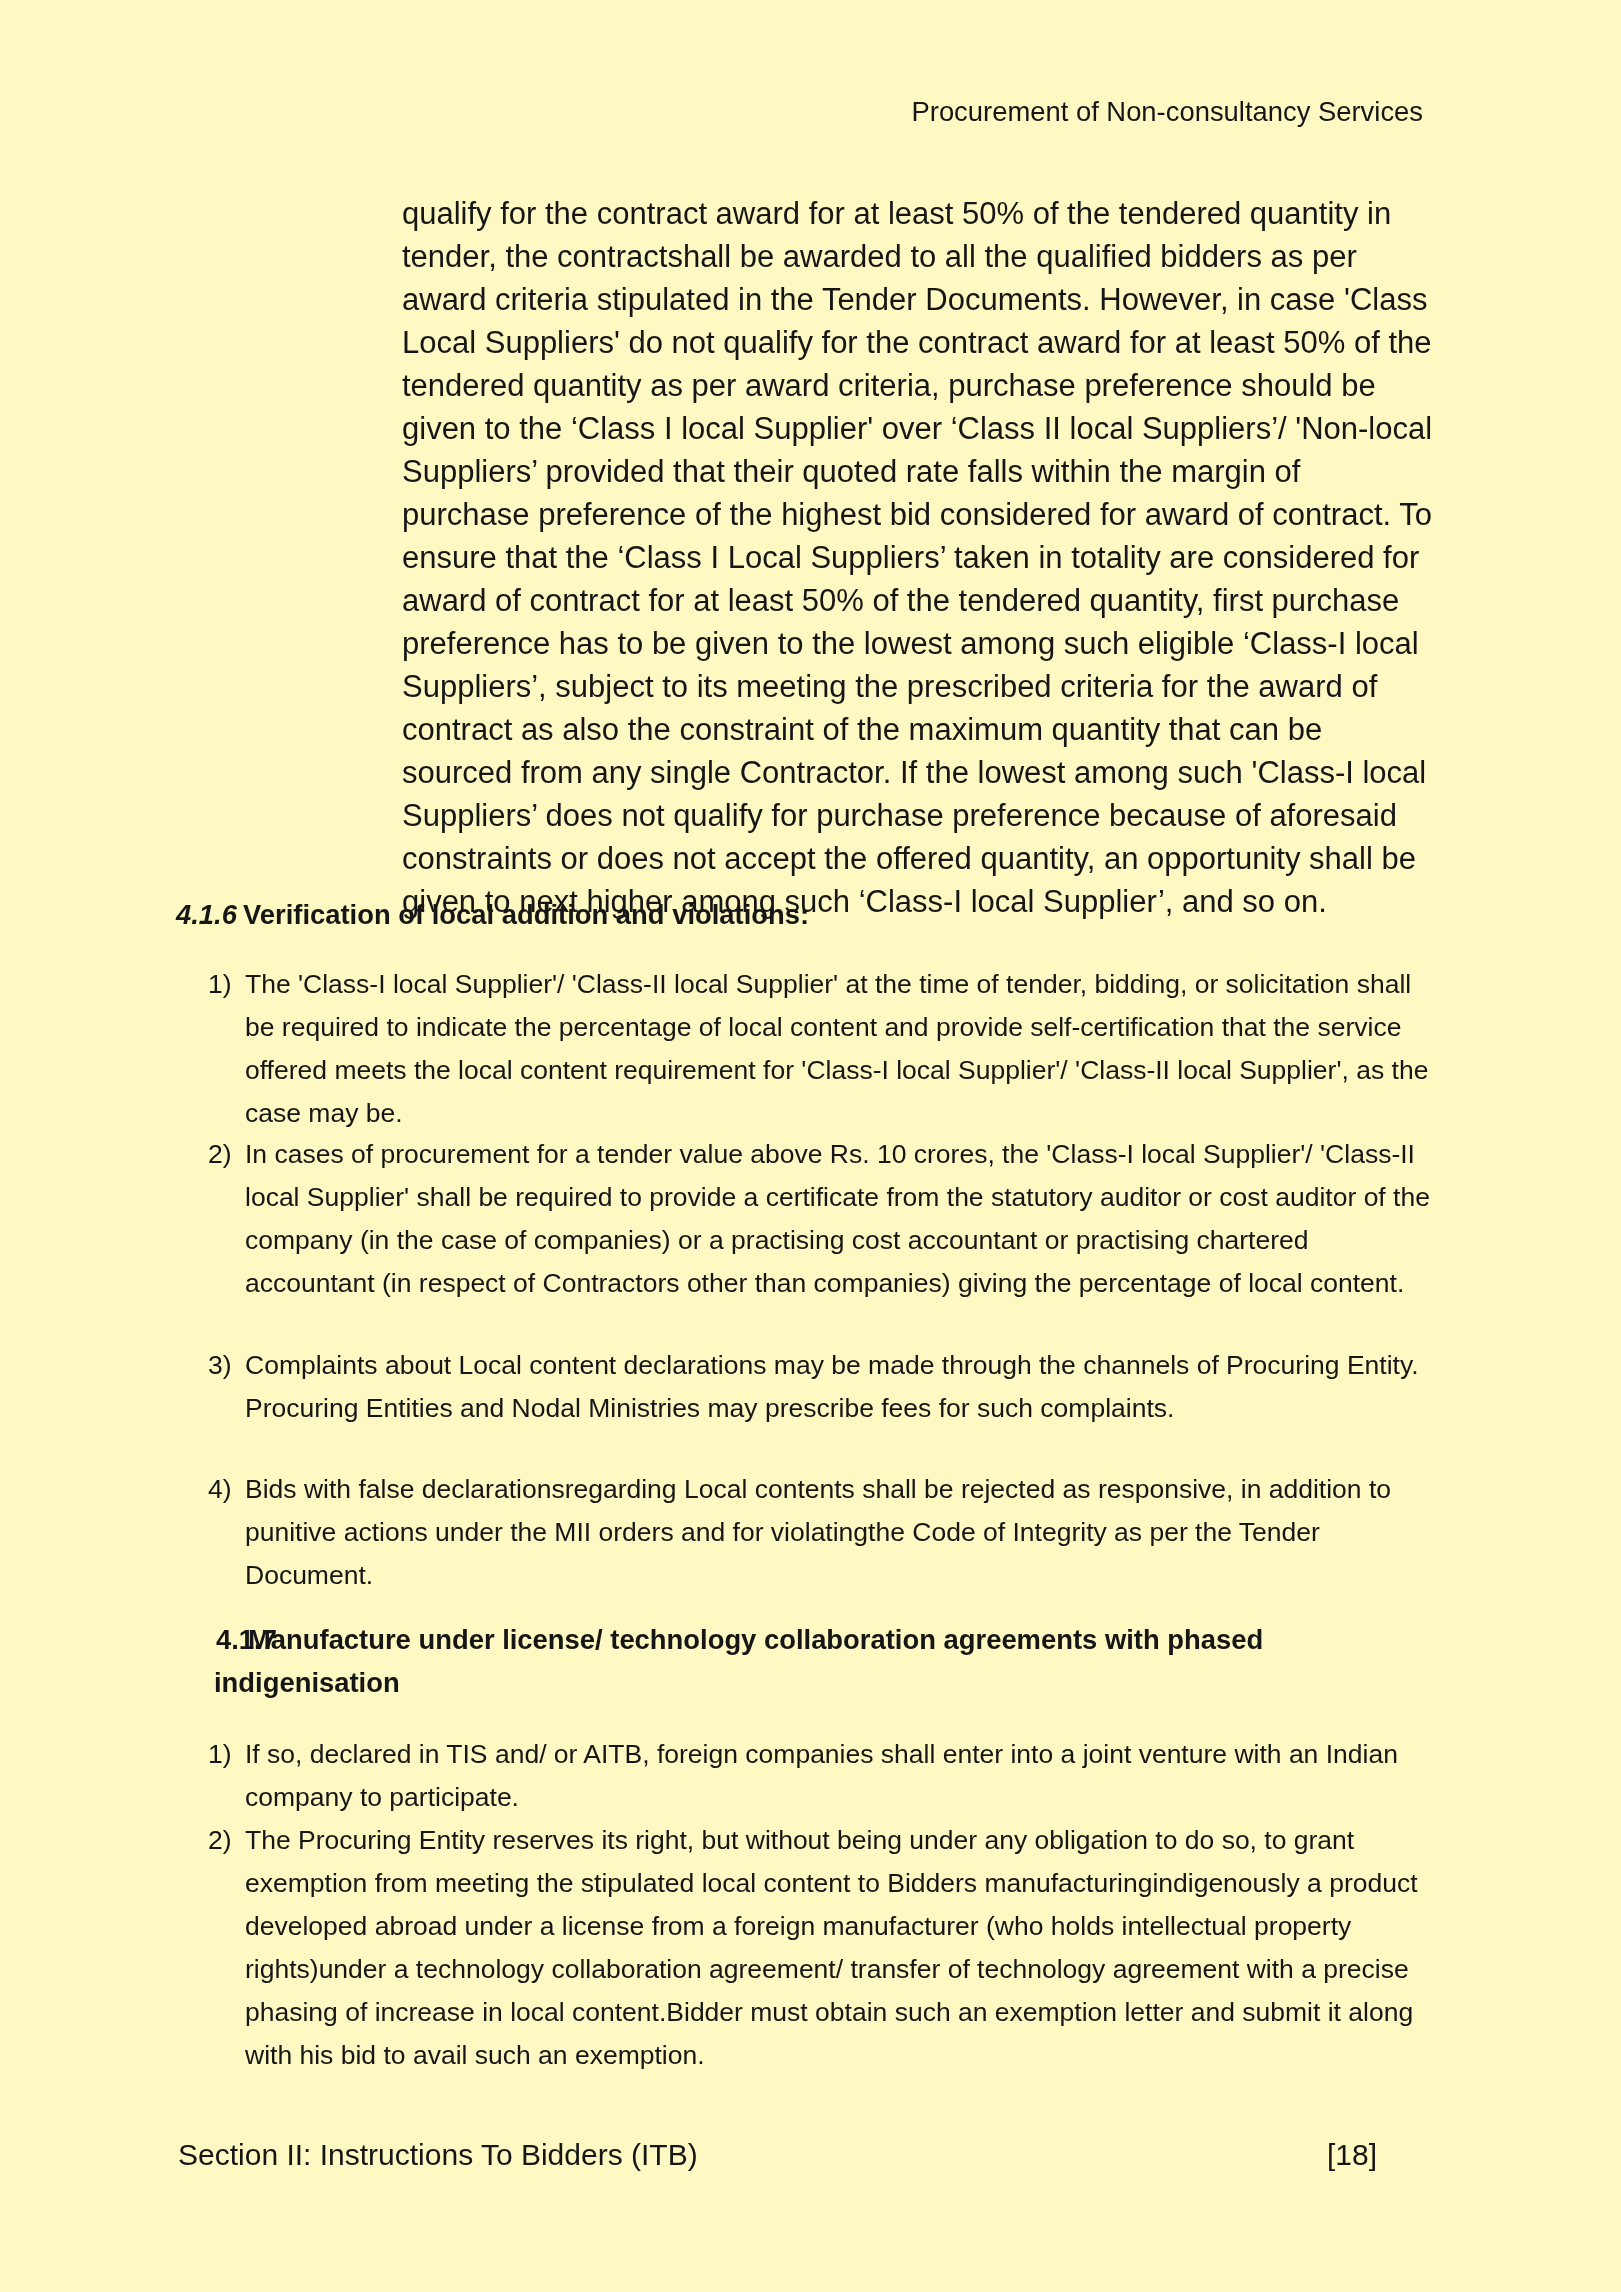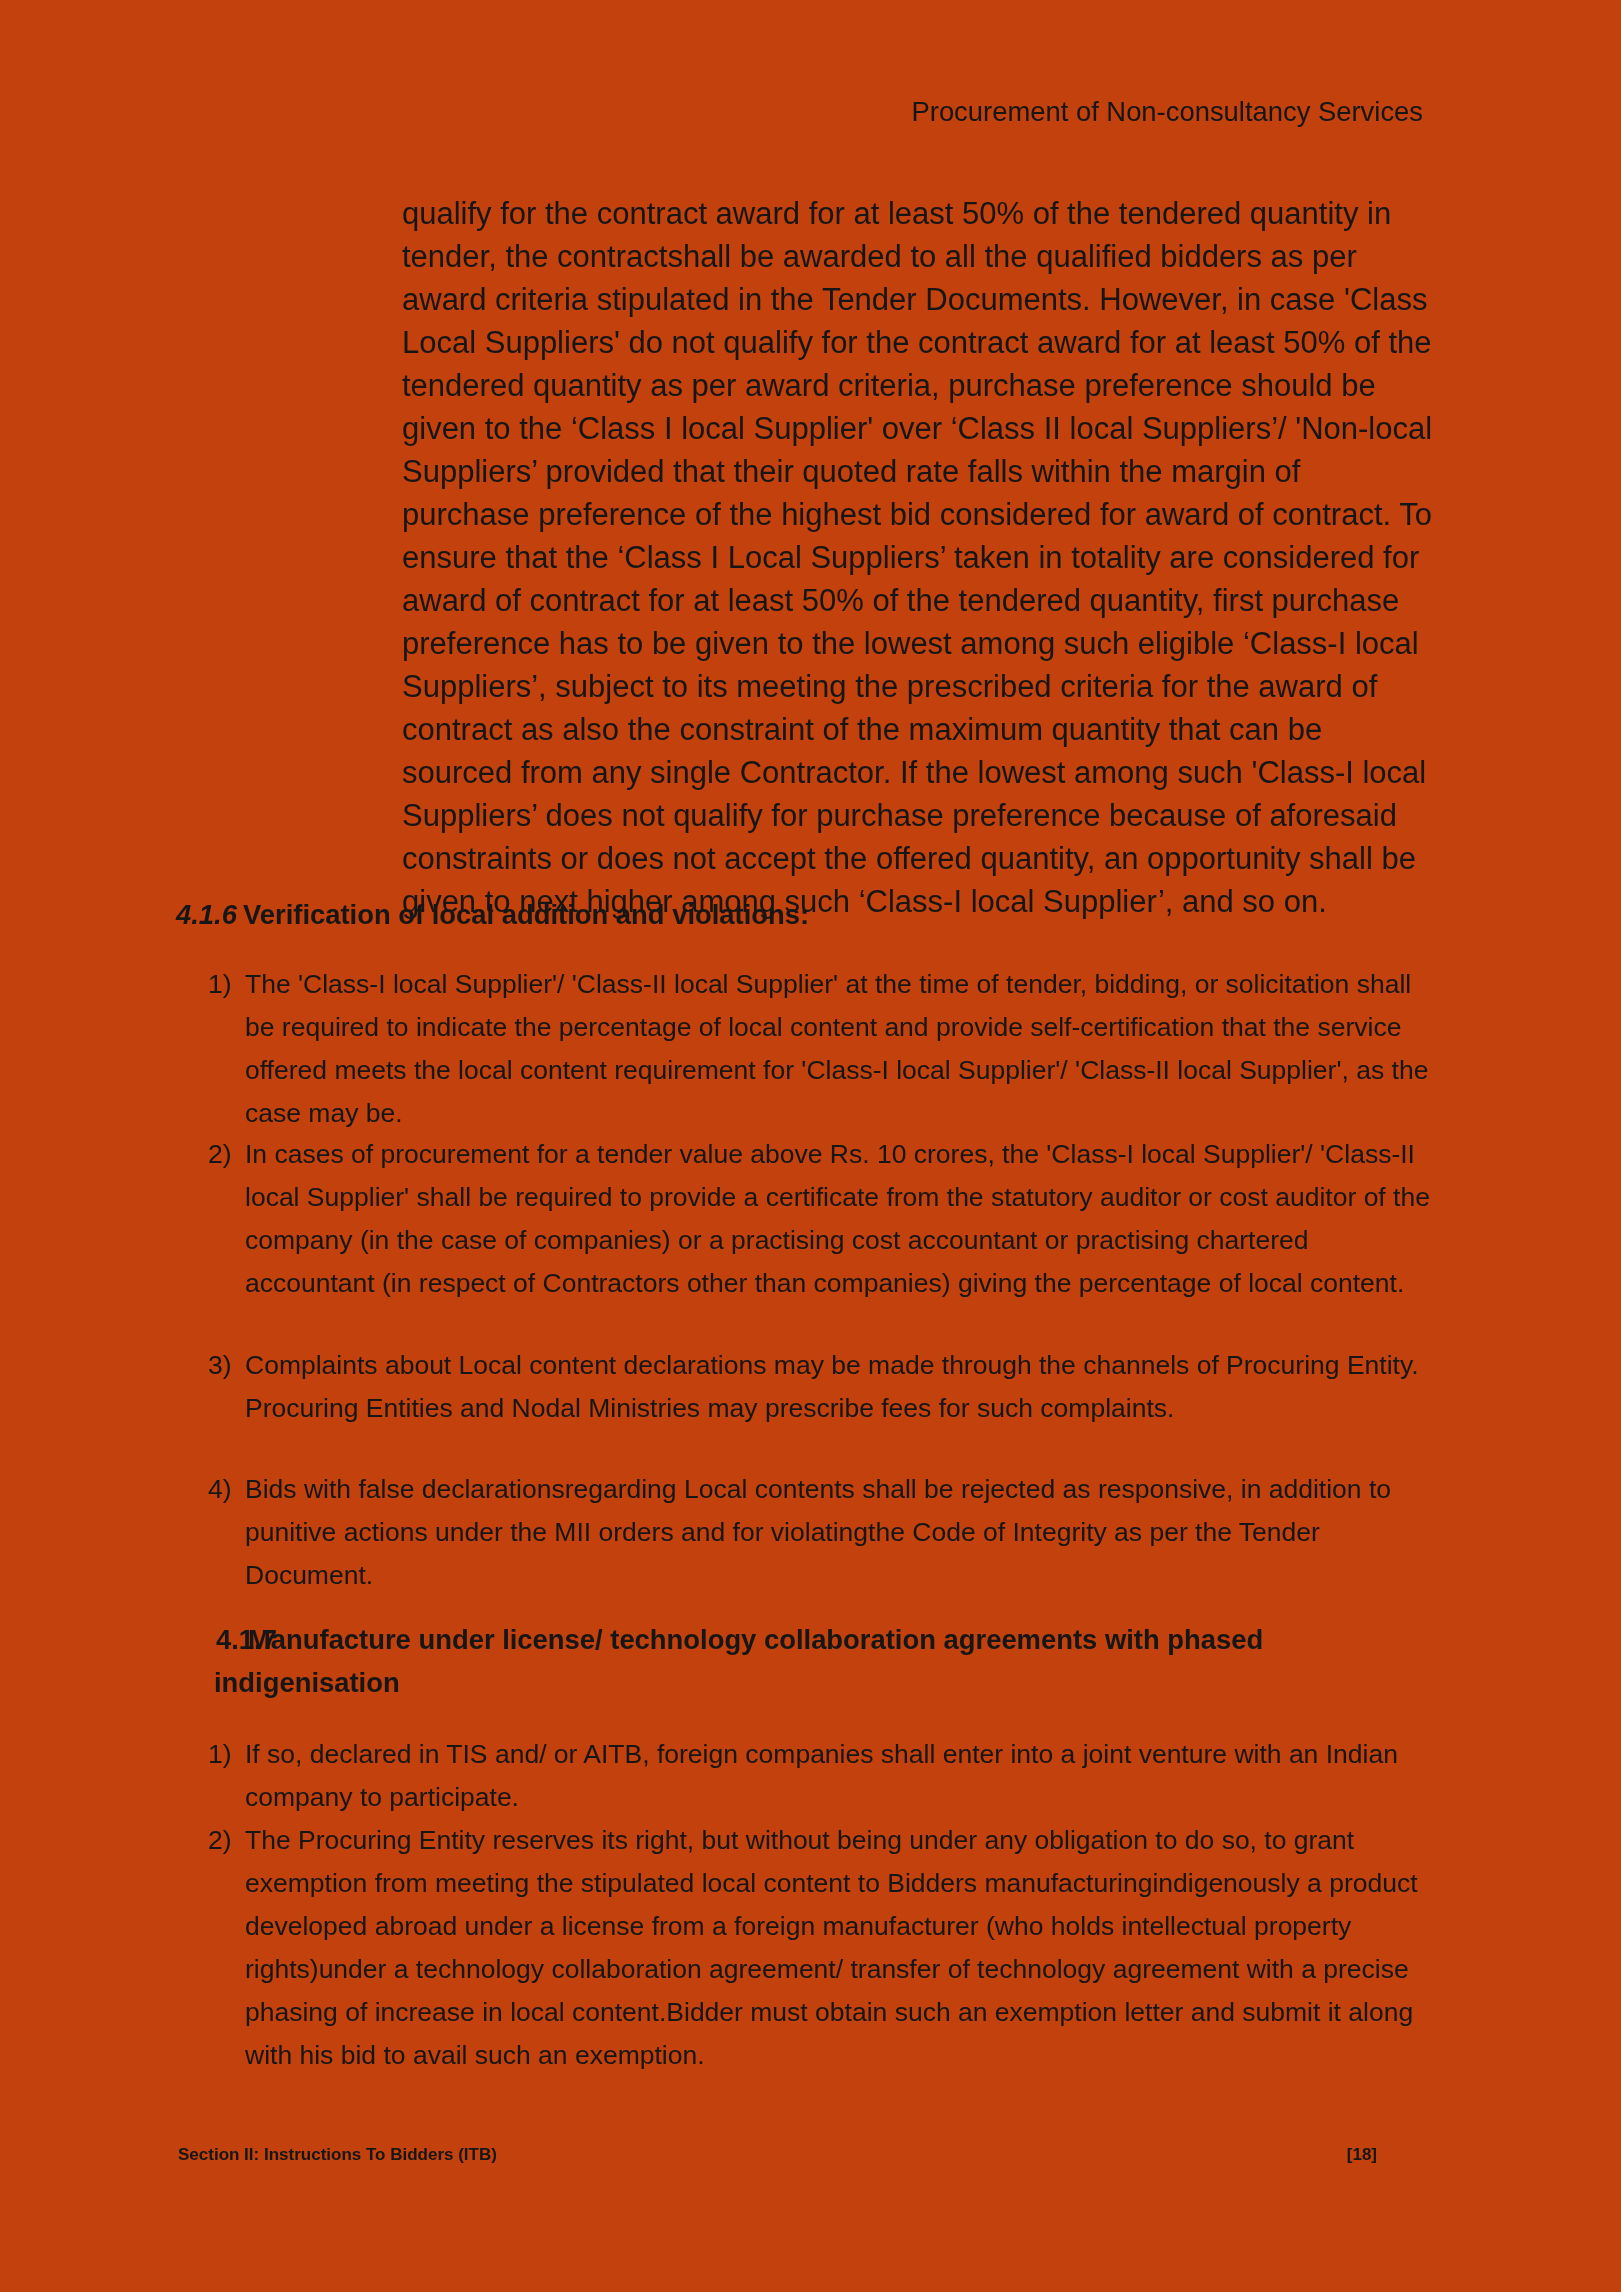--- a/index.html
+++ b/index.html
@@ -1,20 +1,20 @@
 <!DOCTYPE html>
 <html><head>
 <meta charset="utf-8">
 <style>
   html, body { margin: 0; padding: 0; background: #ffffff; }
   .page {
     position: relative;
     width: 1621px;
     height: 2293px;
-    background: #c2410c;
+    background: #fef9c3;
     font-family: "Liberation Sans", "DejaVu Sans", sans-serif;
     color: #161616;
     overflow: hidden;
   }
   .header {
     position: absolute;
     top: 90px;
     left: 0;
     right: 198px;
     text-align: right;
@@ -75,23 +75,22 @@
   .i-s1-0 { top: 1733px; }
   .i-s1-1 { top: 1819px; }
   .footer {
     position: absolute;
     top: 2140px;
     left: 178px;
     width: 1199px;
     display: flex;
     justify-content: space-between;
     align-items: center;
-    font-size: 17px;
+    font-size: 30px;
     line-height: 29px;
-    font-weight: bold;
   }
 </style>
 </head>
 <body>
 
 <div class="page">
 
   <div class="header">
     <span>Procurement of Non-consultancy Services</span>
   </div>

